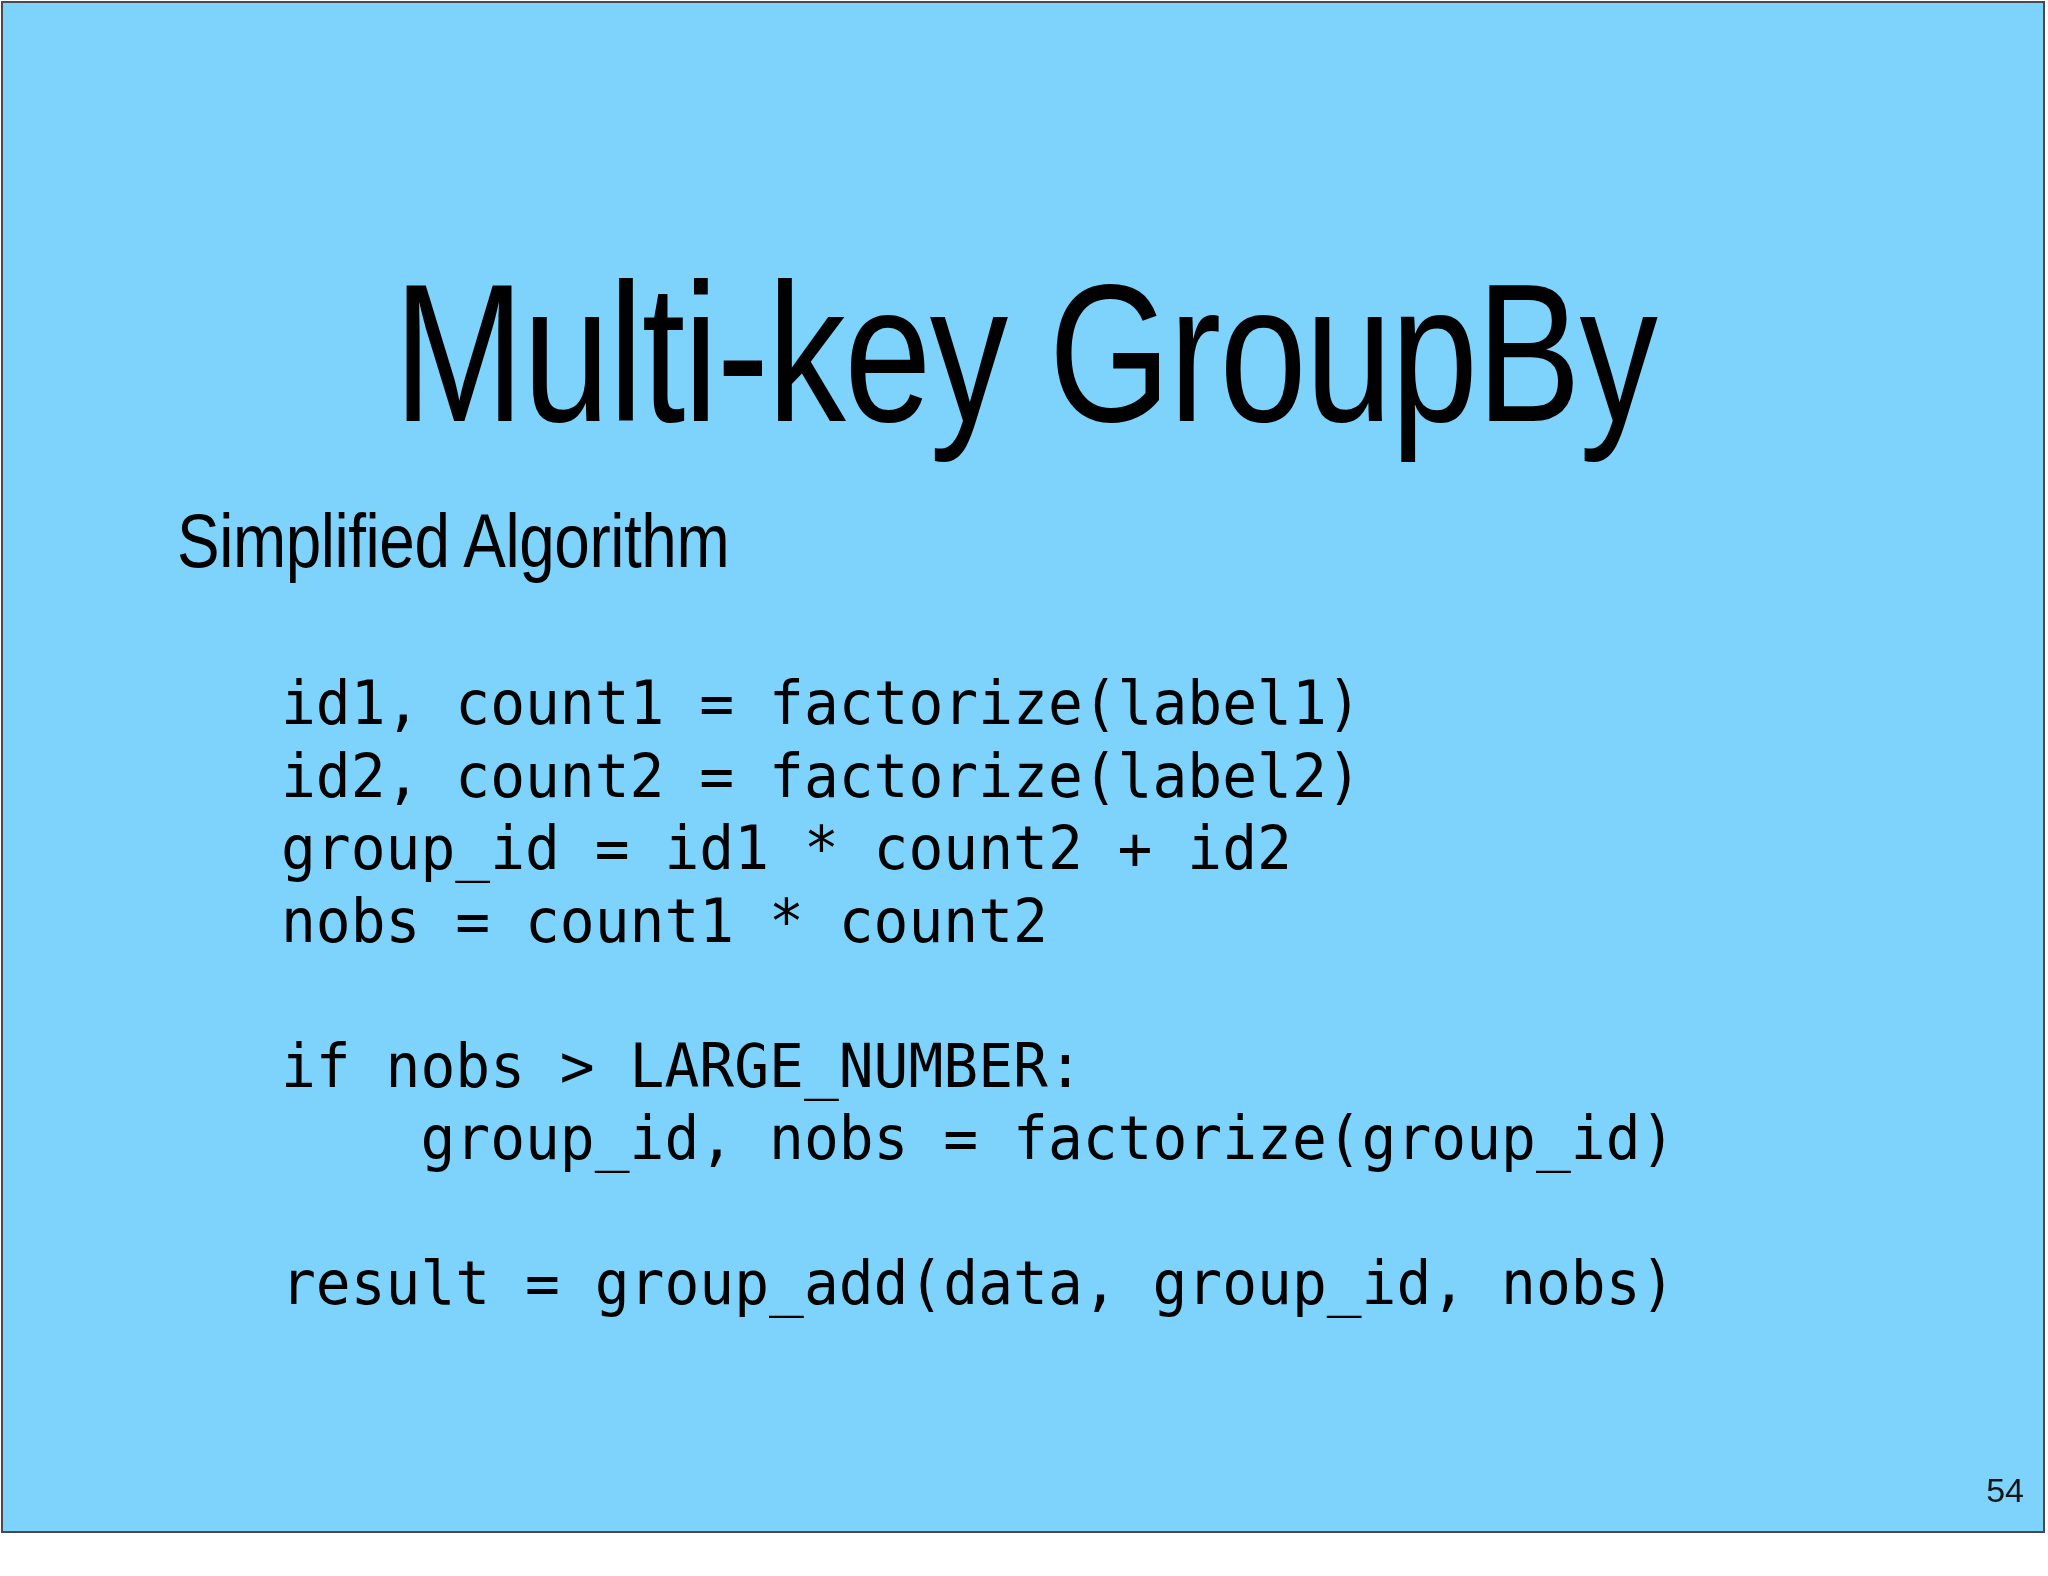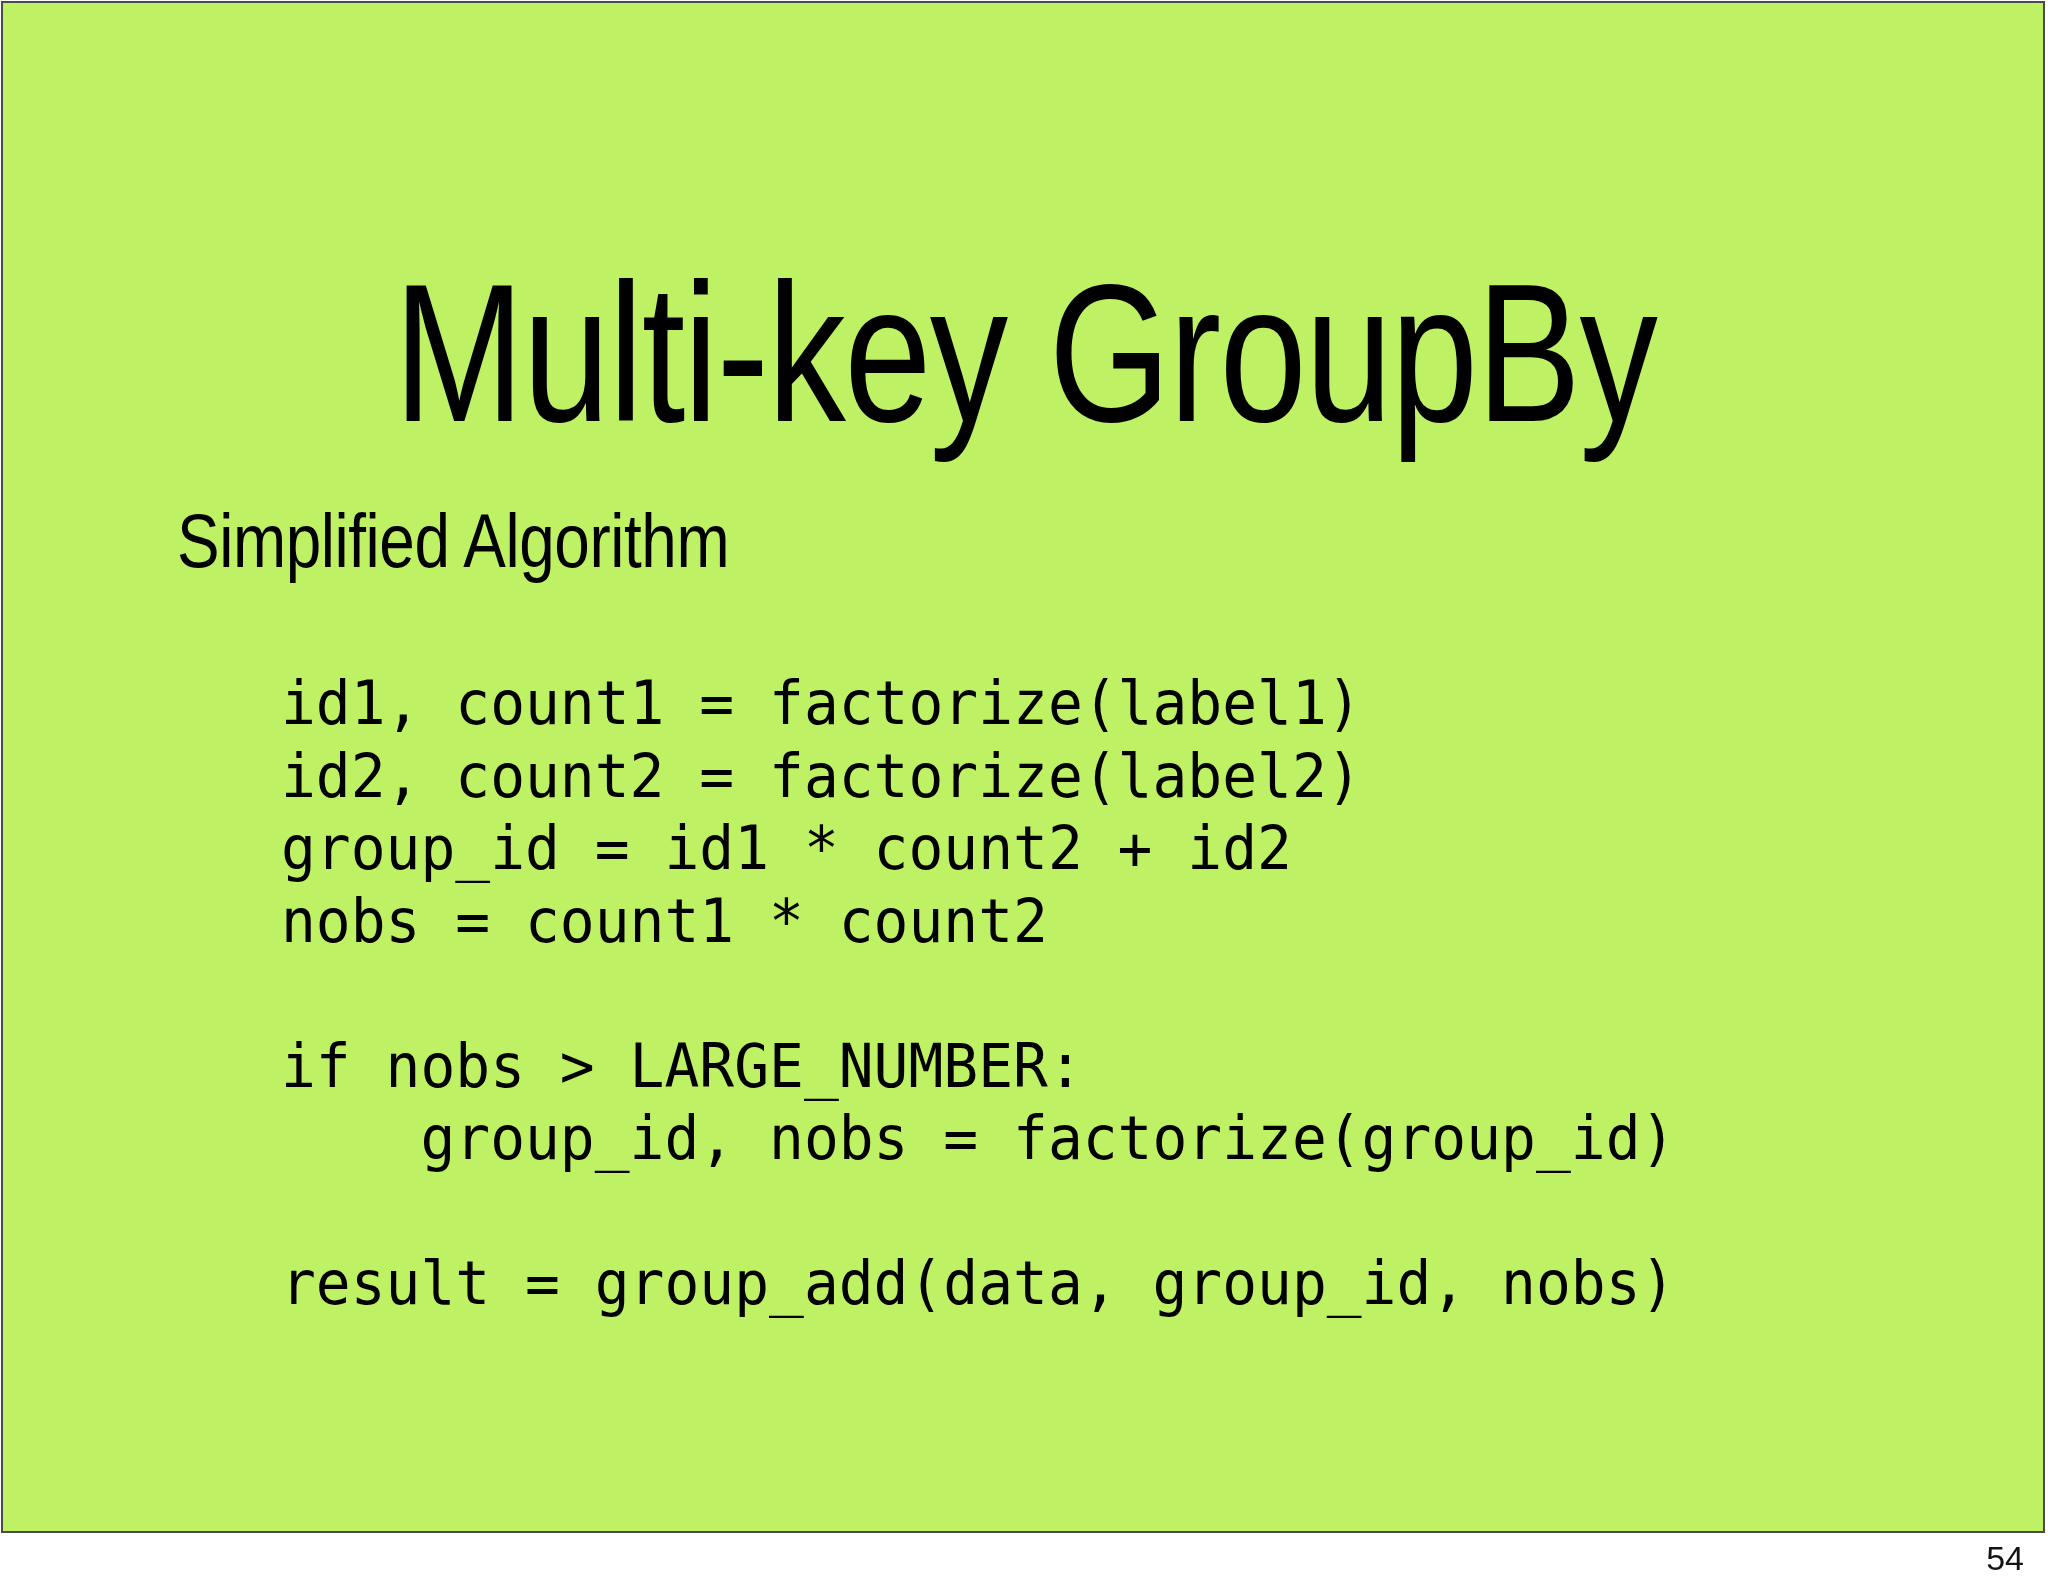--- a/index.html
+++ b/index.html
@@ -23,21 +23,21 @@
   }
 
   
   .slide-frame {
     position: absolute;
     left: 1px;
     top: 1px;
     width: 2044px;
     height: 1532px;
     border: 2px solid #4a4a4d;
-    background: #bef264;
+    background: #7dd3fc;
     box-sizing: border-box;
   }
 
   
   .slide-title {
     position: absolute;
     left: 0;
     top: 122px;
     width: 2044px;
     text-align: center;
@@ -87,21 +87,21 @@
     min-height: 72.5px;
   }
   .code-line.blank {
     height: 72.5px;
   }
 
   
   .page-number {
     position: absolute;
     right: 24px;
-    top: 1540px;
+    top: 1472px;
     font-family: "Liberation Sans", sans-serif;
     font-size: 34px;
     line-height: 36px;
     color: #141414;
     text-align: right;
   }
 </style>
 </head>
 <body>
 

